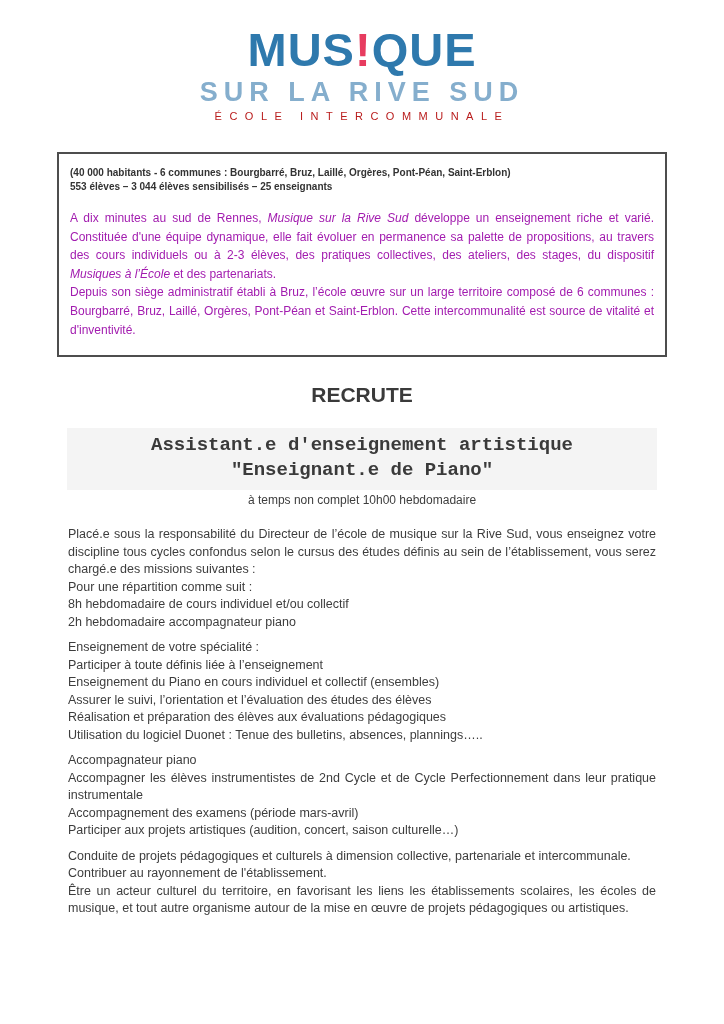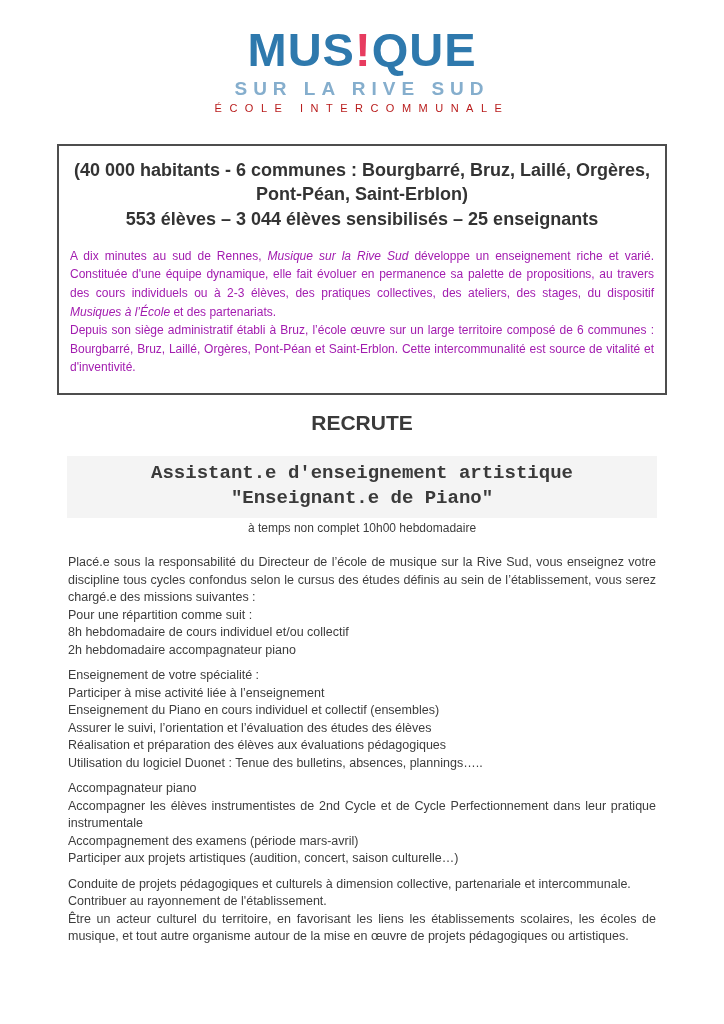--- a/index.html
+++ b/index.html
@@ -19,21 +19,21 @@
   .logo { text-align: center; padding-top: 26px; line-height: 1; }
   .logo-main {
     font-size: 47px;
     font-weight: 800;
     letter-spacing: 1px;
     color: #2e79ad;
   }
   .logo-main .bang { color: #e73c5f; }
   .logo-sub {
     margin-top: 6px;
-    font-size: 19px;
+    font-size: 27px;
     font-weight: 700;
     letter-spacing: 6px;
     color: #85aecd;
   }
   .logo-tag {
     margin-top: 5px;
     font-size: 11px;
     font-weight: 400;
     letter-spacing: 7.5px;
     color: #b91c1c;
@@ -47,38 +47,38 @@
     padding: 12px 11px 16px 11px;
   }
   .intro-box h1 {
     text-align: center;
     font-size: 20px;
     font-weight: 700;
     color: #333333;
     margin-bottom: 6px;
   }
   .intro-box .sub {
-    text-align: center;
-    font-size: 18px;
+    text-align: left;
+    font-size: 10px;
     font-weight: 700;
     color: #333333;
     line-height: 1.35;
   }
   .intro-box .sub.last { margin-bottom: 16px; }
   .intro-box p {
     font-size: 12px;
     line-height: 1.55;
     text-align: justify;
     color: #a21caf;
   }
   .intro-box p .it { font-style: italic; }
 
   
   .recrute {
-    margin-top: 16px;
+    margin-top: 26px;
     text-align: center;
     font-size: 21px;
     font-weight: 700;
     color: #3a3a3a;
   }
   .job-banner {
     width: 590px;
     margin: 21px auto 0 auto;
     background: #f4f4f4;
     text-align: center;
@@ -151,21 +151,21 @@
 
 
     <div class="group">
       <p>Pour une répartition comme suit :</p>
       <p>8h hebdomadaire de cours individuel et/ou collectif</p>
       <p>2h hebdomadaire accompagnateur piano</p>
     </div>
 
     <div class="group gap">
       <p>Enseignement de votre spécialité :</p>
-      <p>Participer à mise activité liée à l’enseignement</p>
+      <p>Participer à toute définis liée à l’enseignement</p>
       <p>Enseignement du Piano en cours individuel et collectif (ensembles)</p>
       <p>Assurer le suivi, l’orientation et l’évaluation des études des élèves</p>
       <p>Réalisation et préparation des élèves aux évaluations pédagogiques</p>
       <p>Utilisation du logiciel Duonet : Tenue des bulletins, absences, plannings…..</p>
     </div>
 
     <div class="group gap">
       <p>Accompagnateur piano</p>
       <p class="just">Accompagner les élèves instrumentistes de 2nd Cycle et de Cycle Perfectionnement dans leur pratique instrumentale</p>
       <p>Accompagnement des examens (période mars-avril)</p>

